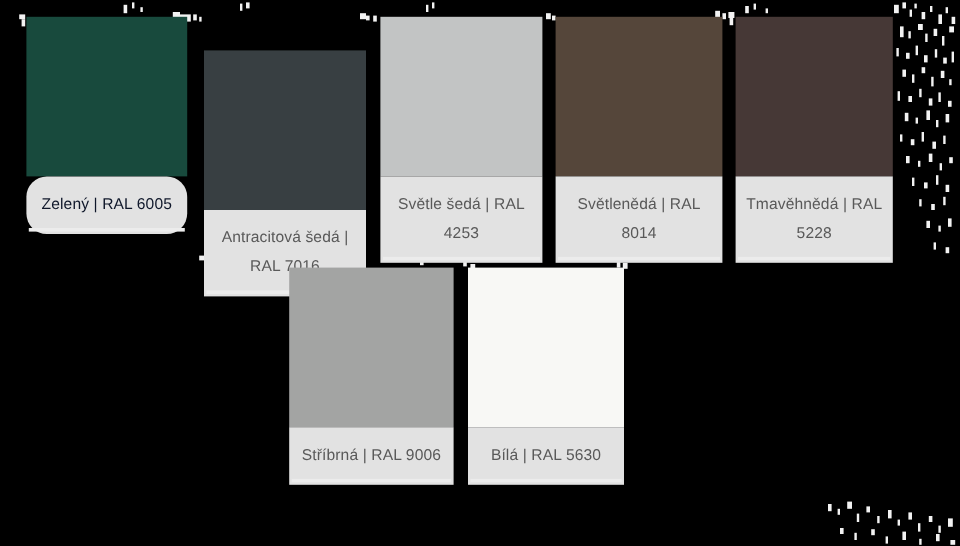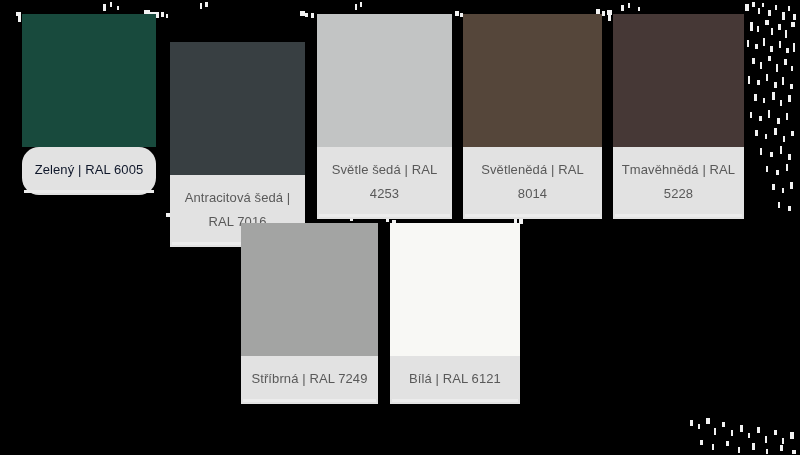--- a/index.html
+++ b/index.html
@@ -208,21 +208,21 @@
       <div class="swatch-caption" style="background: rgb(226, 226, 226); color: rgb(89, 89, 89);">Světlenědá | RAL 8014</div>
       <div class="caption-footline"></div>
     </div>
     <div class="swatch-card" style="left: 613px; top: 14px; width: 131px;">
       <div class="swatch-chip" style="height: 133px; background: rgb(70, 56, 54);"></div>
       <div class="swatch-caption" style="background: rgb(226, 226, 226); color: rgb(89, 89, 89);">Tmavěhnědá | RAL 5228</div>
       <div class="caption-footline"></div>
     </div>
     <div class="swatch-card" style="left: 241px; top: 223px; width: 137px;">
       <div class="swatch-chip" style="height: 133px; background: rgb(163, 164, 163);"></div>
-      <div class="swatch-caption" style="background: rgb(226, 226, 226); color: rgb(89, 89, 89);">Stříbrná | RAL 7249</div>
+      <div class="swatch-caption" style="background: rgb(226, 226, 226); color: rgb(89, 89, 89);">Stříbrná | RAL 9006</div>
       <div class="caption-footline"></div>
     </div>
     <div class="swatch-card" style="left: 390px; top: 223px; width: 130px;">
       <div class="swatch-chip" style="height: 133px; background: rgb(248, 248, 245);"></div>
-      <div class="swatch-caption" style="background: rgb(226, 226, 226); color: rgb(89, 89, 89); white-space: nowrap; padding-left: 4px; padding-right: 4px;">Bílá | RAL 6121</div>
+      <div class="swatch-caption" style="background: rgb(226, 226, 226); color: rgb(89, 89, 89); white-space: nowrap; padding-left: 4px; padding-right: 4px;">Bílá | RAL 5630</div>
       <div class="caption-footline"></div>
     </div>
   </div>
 
 </body></html>

